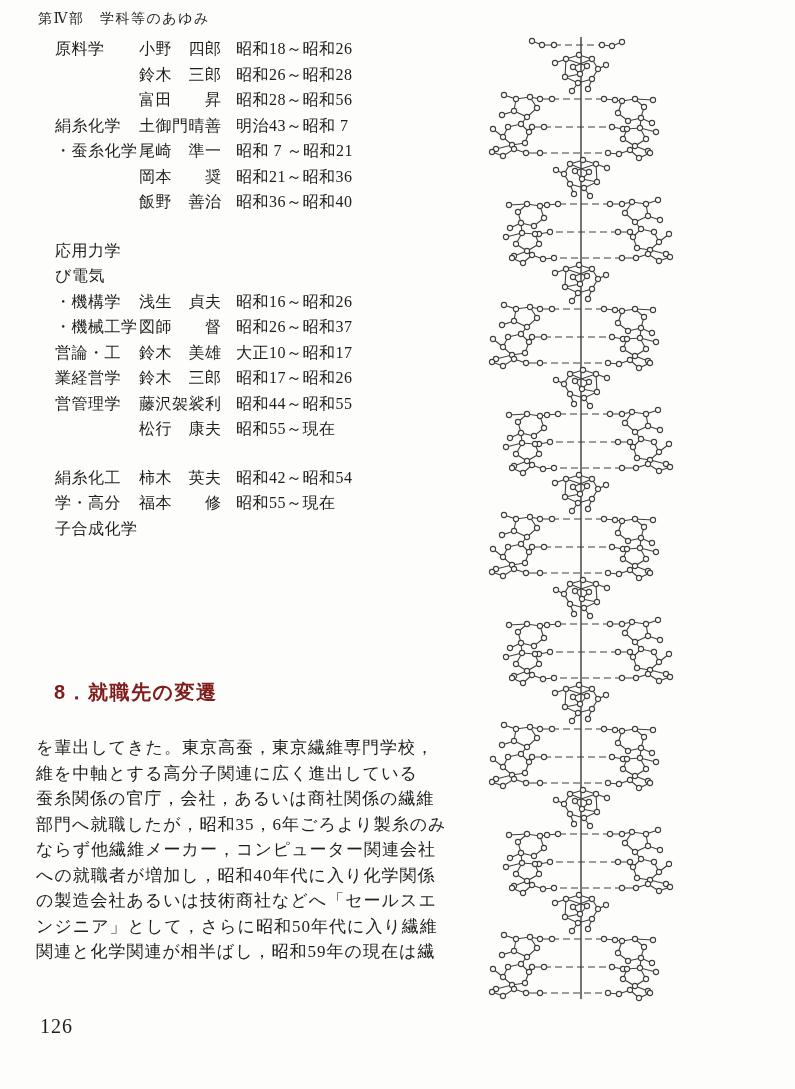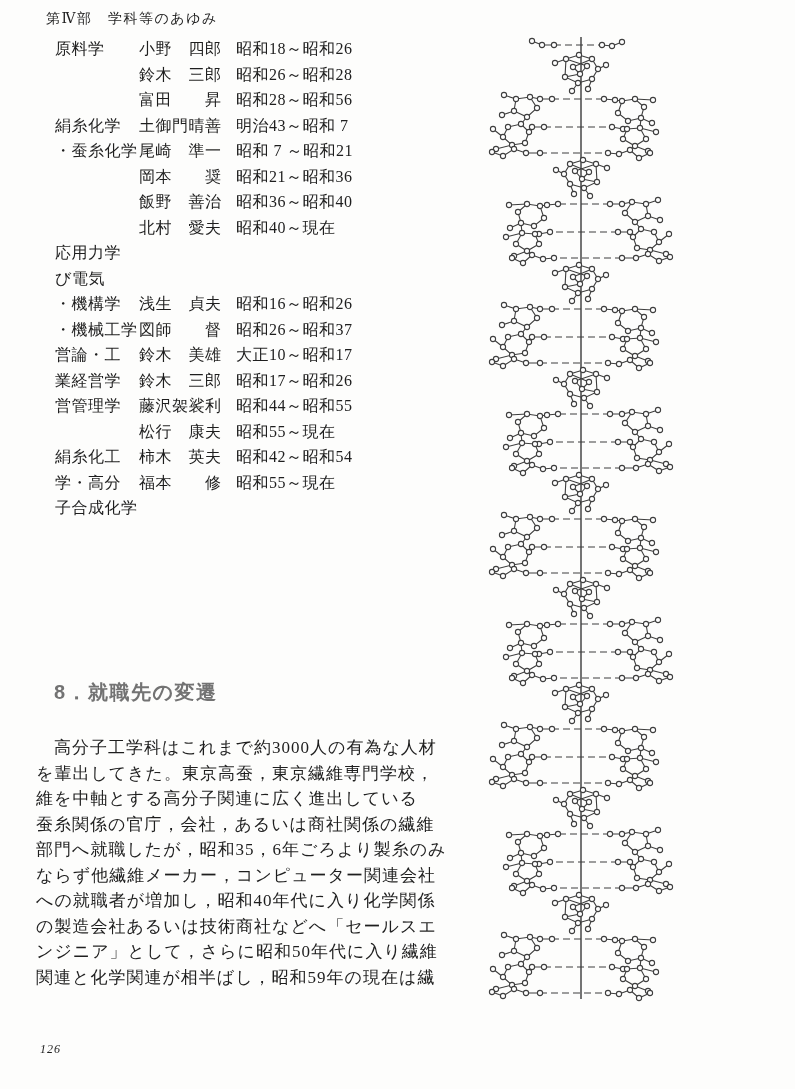--- a/index.html
+++ b/index.html
@@ -1,36 +1,36 @@
 <!DOCTYPE html>
 <html><head>
 <meta charset="utf-8">
 <style>
   html,body{margin:0;padding:0;background:#ffffff;}
   .page{
     position:relative;width:795px;height:1089px;background:#fdfdfc;overflow:hidden;
     font-family:"Liberation Serif","DejaVu Serif",serif;color:#1e1e1e;
   }
   .header{
-    position:absolute;left:46px;top:10px;font-size:14px;letter-spacing:1.5px;white-space:nowrap;
+    position:absolute;left:38px;top:10px;font-size:14px;letter-spacing:1.5px;white-space:nowrap;
   }
   .ftable{position:absolute;left:55px;top:37px;}
   .frow{display:flex;height:25.5px;align-items:center;font-size:16px;letter-spacing:0.5px;white-space:nowrap;}
-  .frow.gap{}
+  .frow.gap{margin-top:23px;}
   .c-sub{width:84px;flex:none;}
   .c-name{width:97px;flex:none;}
   .c-period{flex:none;}
   .heading{
     position:absolute;left:54px;top:679px;margin:0;
     font-family:"Liberation Sans","DejaVu Sans",sans-serif;
-    font-weight:bold;font-size:20px;letter-spacing:1.5px;white-space:nowrap;color:#737373;
+    font-weight:bold;font-size:20px;letter-spacing:1.5px;white-space:nowrap;color:#7f1d1d;
   }
   .para{position:absolute;left:36px;top:735px;width:430px;}
   .pline{height:25.5px;line-height:25.5px;font-size:17px;letter-spacing:1px;white-space:nowrap;}
-  .pagenum{position:absolute;left:40px;top:1042px;font-size:12px;font-style:italic;letter-spacing:1px;}
+  .pagenum{position:absolute;left:40px;top:1015px;font-size:20px;letter-spacing:1px;}
   .molecule{position:absolute;left:476px;top:33px;}
   .molecule .bond{stroke:#3e3e3e;stroke-width:1.1;fill:none;}
   .molecule .dash{stroke:#3e3e3e;stroke-width:1.1;fill:none;stroke-dasharray:7 4;}
   .molecule circle{stroke:#3e3e3e;stroke-width:1.1;fill:#ffffff;}
   .molecule .axis{stroke:#2b2b2b;stroke-width:1.3;}
 </style>
 </head>
 <body>
 
 <div class="page">
@@ -74,25 +74,20 @@
         <span class="c-name">岡本　　奨</span>
         <span class="c-period">昭和21～昭和36</span>
       </div>
 
       <div class="frow">
         <span class="c-sub"></span>
         <span class="c-name">飯野　善治</span>
         <span class="c-period">昭和36～昭和40</span>
       </div>
 
-      <div class="frow">
-        <span class="c-sub"></span>
-        <span class="c-name">北村　愛夫</span>
-        <span class="c-period">昭和40～現在</span>
-      </div>
 
       <div class="frow gap">
         <span class="c-sub">応用力学</span>
         <span class="c-name"></span>
         <span class="c-period"></span>
       </div>
 
 
       <div class="frow">
         <span class="c-sub">び電気</span>
@@ -154,21 +149,20 @@
         <span class="c-sub">子合成化学</span>
         <span class="c-name"></span>
         <span class="c-period"></span>
       </div>
     </div>
 
   <h2 class="heading">8．就職先の変遷</h2>
 
   <div class="para">
 
-      <div class="pline">　高分子工学科はこれまで約3000人の有為な人材</div>
 
       <div class="pline">を輩出してきた。東京高蚕，東京繊維専門学校，</div>
 
       <div class="pline">維を中軸とする高分子関連に広く進出している</div>
 
       <div class="pline">蚕糸関係の官庁，会社，あるいは商社関係の繊維</div>
 
       <div class="pline">部門へ就職したが，昭和35，6年ごろより製糸のみ</div>
 
       <div class="pline">ならず他繊維メーカー，コンピューター関連会社</div>

